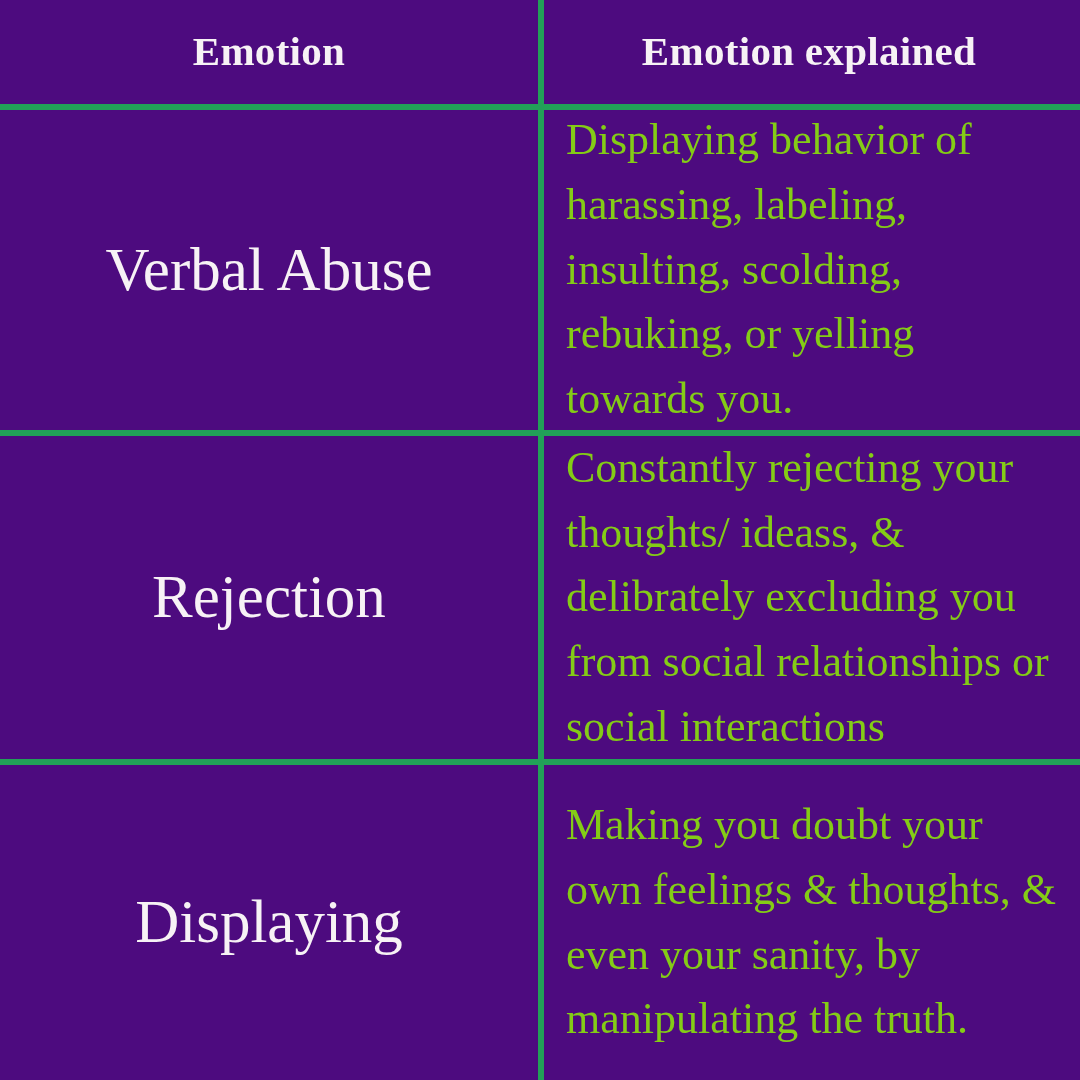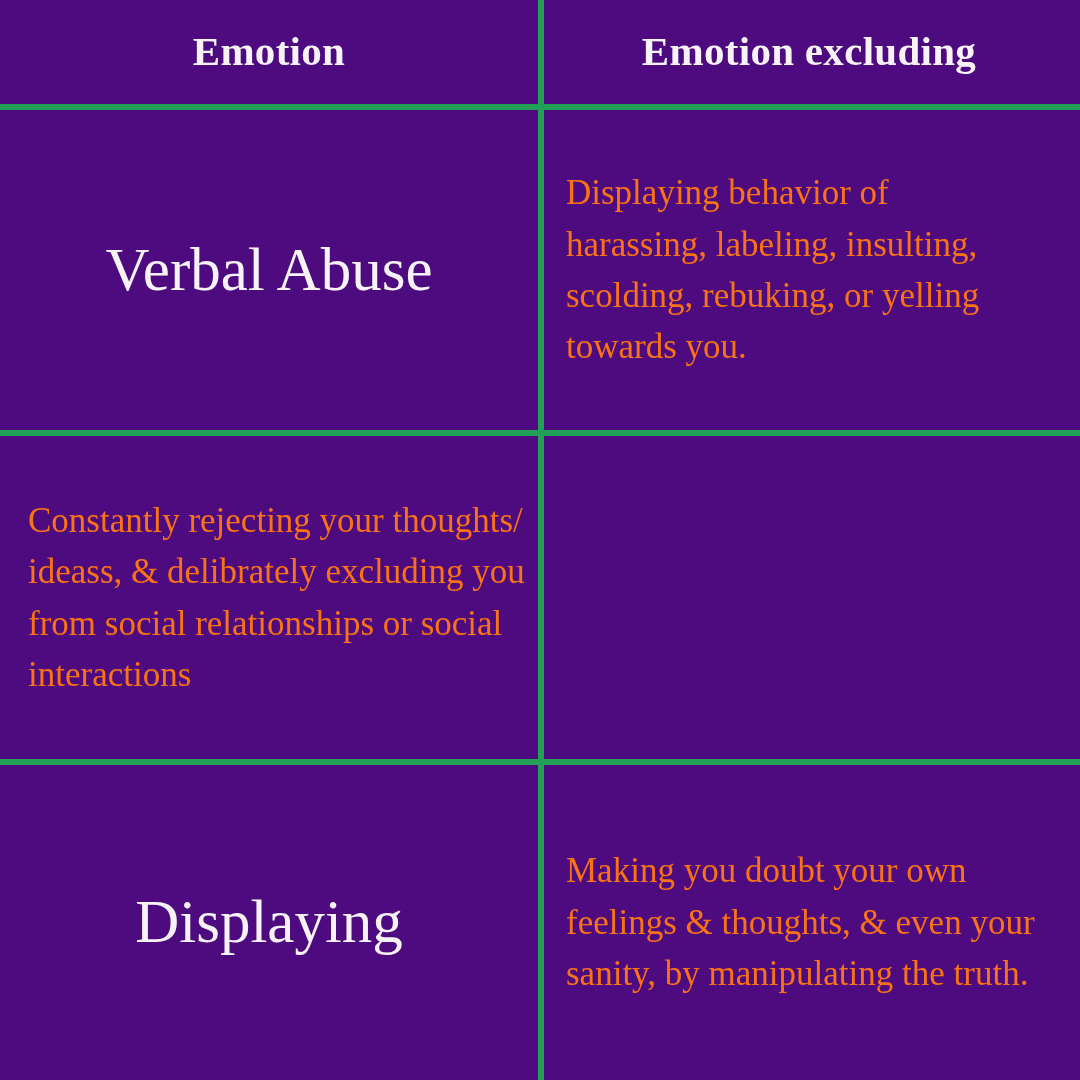--- a/index.html
+++ b/index.html
@@ -94,23 +94,23 @@
     color: #F7F2F5;
     font-weight: normal;
     font-size: 61px;
     line-height: 1.12;
     text-align: right;
     white-space: nowrap;
   }
 
   
   .emotion-desc {
-    color: #f97316;
+    color: #84cc16;
     font-weight: normal;
-    font-size: 35px;
+    font-size: 44px;
     line-height: 1.47;
     text-align: left;
     max-width: 505px;
   }
   .emotion-desc.narrow { max-width: 430px; }
 </style>
 </head>
 <body>
 
 <div class="table">
@@ -118,34 +118,37 @@
   <div class="v-divider"></div>
   <div class="h-divider d1"></div>
   <div class="h-divider d2"></div>
   <div class="h-divider d3"></div>
 
   <div class="row header-row">
     <div class="cell-left">
       <span class="header-text">Emotion</span>
     </div>
     <div class="cell-right" style="justify-content:center; padding-left:14px;">
-      <span class="header-text">Emotion excluding</span>
+      <span class="header-text">Emotion explained</span>
     </div>
   </div>
 
   <div class="row r1">
     <div class="cell-left">
       <span class="emotion-name">Verbal Abuse</span>
     </div>
     <div class="cell-right">
       <span class="emotion-desc narrow">Displaying behavior of harassing, labeling, insulting, scolding, rebuking, or yelling towards you.</span>
     </div>
   </div>
 
   <div class="row r2">
+    <div class="cell-left">
+      <span class="emotion-name">Rejection</span>
+    </div>
     <div class="cell-right">
       <span class="emotion-desc">Constantly rejecting your thoughts/ ideass, &amp; delibrately excluding you from social relationships or social interactions</span>
     </div>
   </div>
 
   <div class="row r3">
     <div class="cell-left">
       <span class="emotion-name">Displaying</span>
     </div>
     <div class="cell-right">

